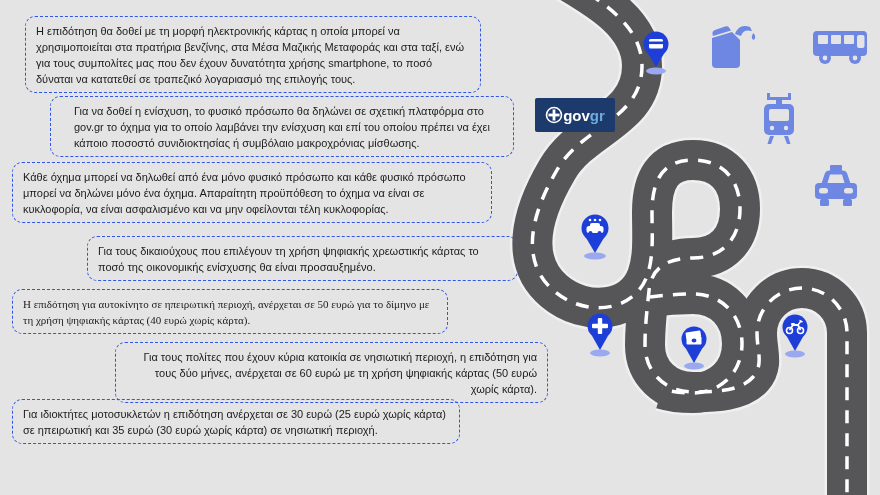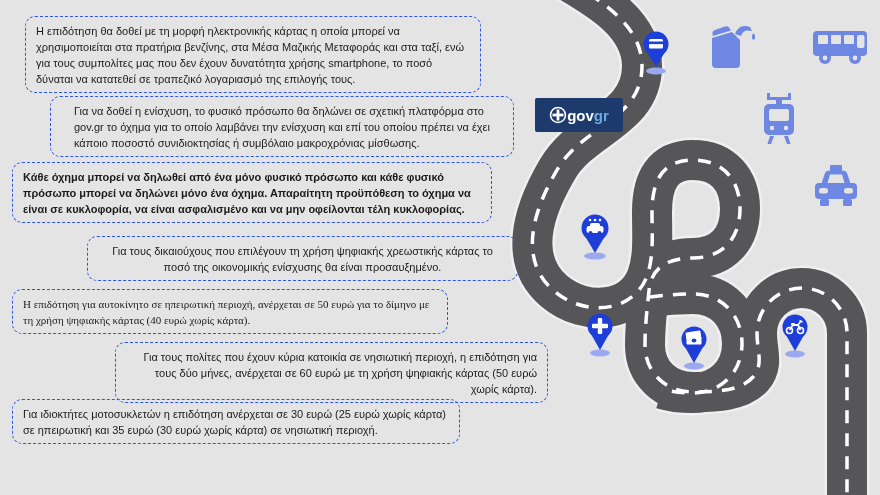--- a/index.html
+++ b/index.html
@@ -14,30 +14,30 @@
     border:1.5px dashed #2f55e6;
     border-radius:10px;
     padding:6px 10px 5px 10px;
     font-size:11px;
     line-height:16px;
     color:#1b1b1b;
     background:transparent;
   }
   .b1{left:25px;top:16px;width:456px;}
   .b2{left:50px;top:96px;width:464px;padding-left:23px;}
-  .b3{left:12px;top:162px;width:480px;font-weight:bold;}
-  .b4{left:87px;top:236px;width:431px;text-align:center;}
+  .b3{left:12px;top:162px;width:480px;}
+  .b4{left:87px;top:236px;width:431px;}
   .b5{left:12px;top:289px;width:436px;font-family:Liberation Serif, serif;}
   .b6{left:115px;top:342px;width:433px;text-align:right;}
   .b7{left:12px;top:399px;width:448px;}
 
   .road-svg{position:absolute;left:0;top:0;width:880px;height:495px;}
 
   .govgr{
-    position:absolute;left:535px;top:98px;width:88px;height:34px;
+    position:absolute;left:535px;top:98px;width:80px;height:34px;
     background:#1d3a6c;border-radius:2px;
     display:flex;align-items:center;justify-content:center;gap:0;
   }
   .govgr .wordmark{font-size:15px;font-weight:bold;letter-spacing:0;line-height:1;}
   .govgr .gov{color:#ffffff;}
   .govgr .gr{color:#6fabdf;}
 
   .side-icon{position:absolute;}
   .i-fuel{left:706px;top:22px;}
   .i-bus{left:812px;top:27px;}

